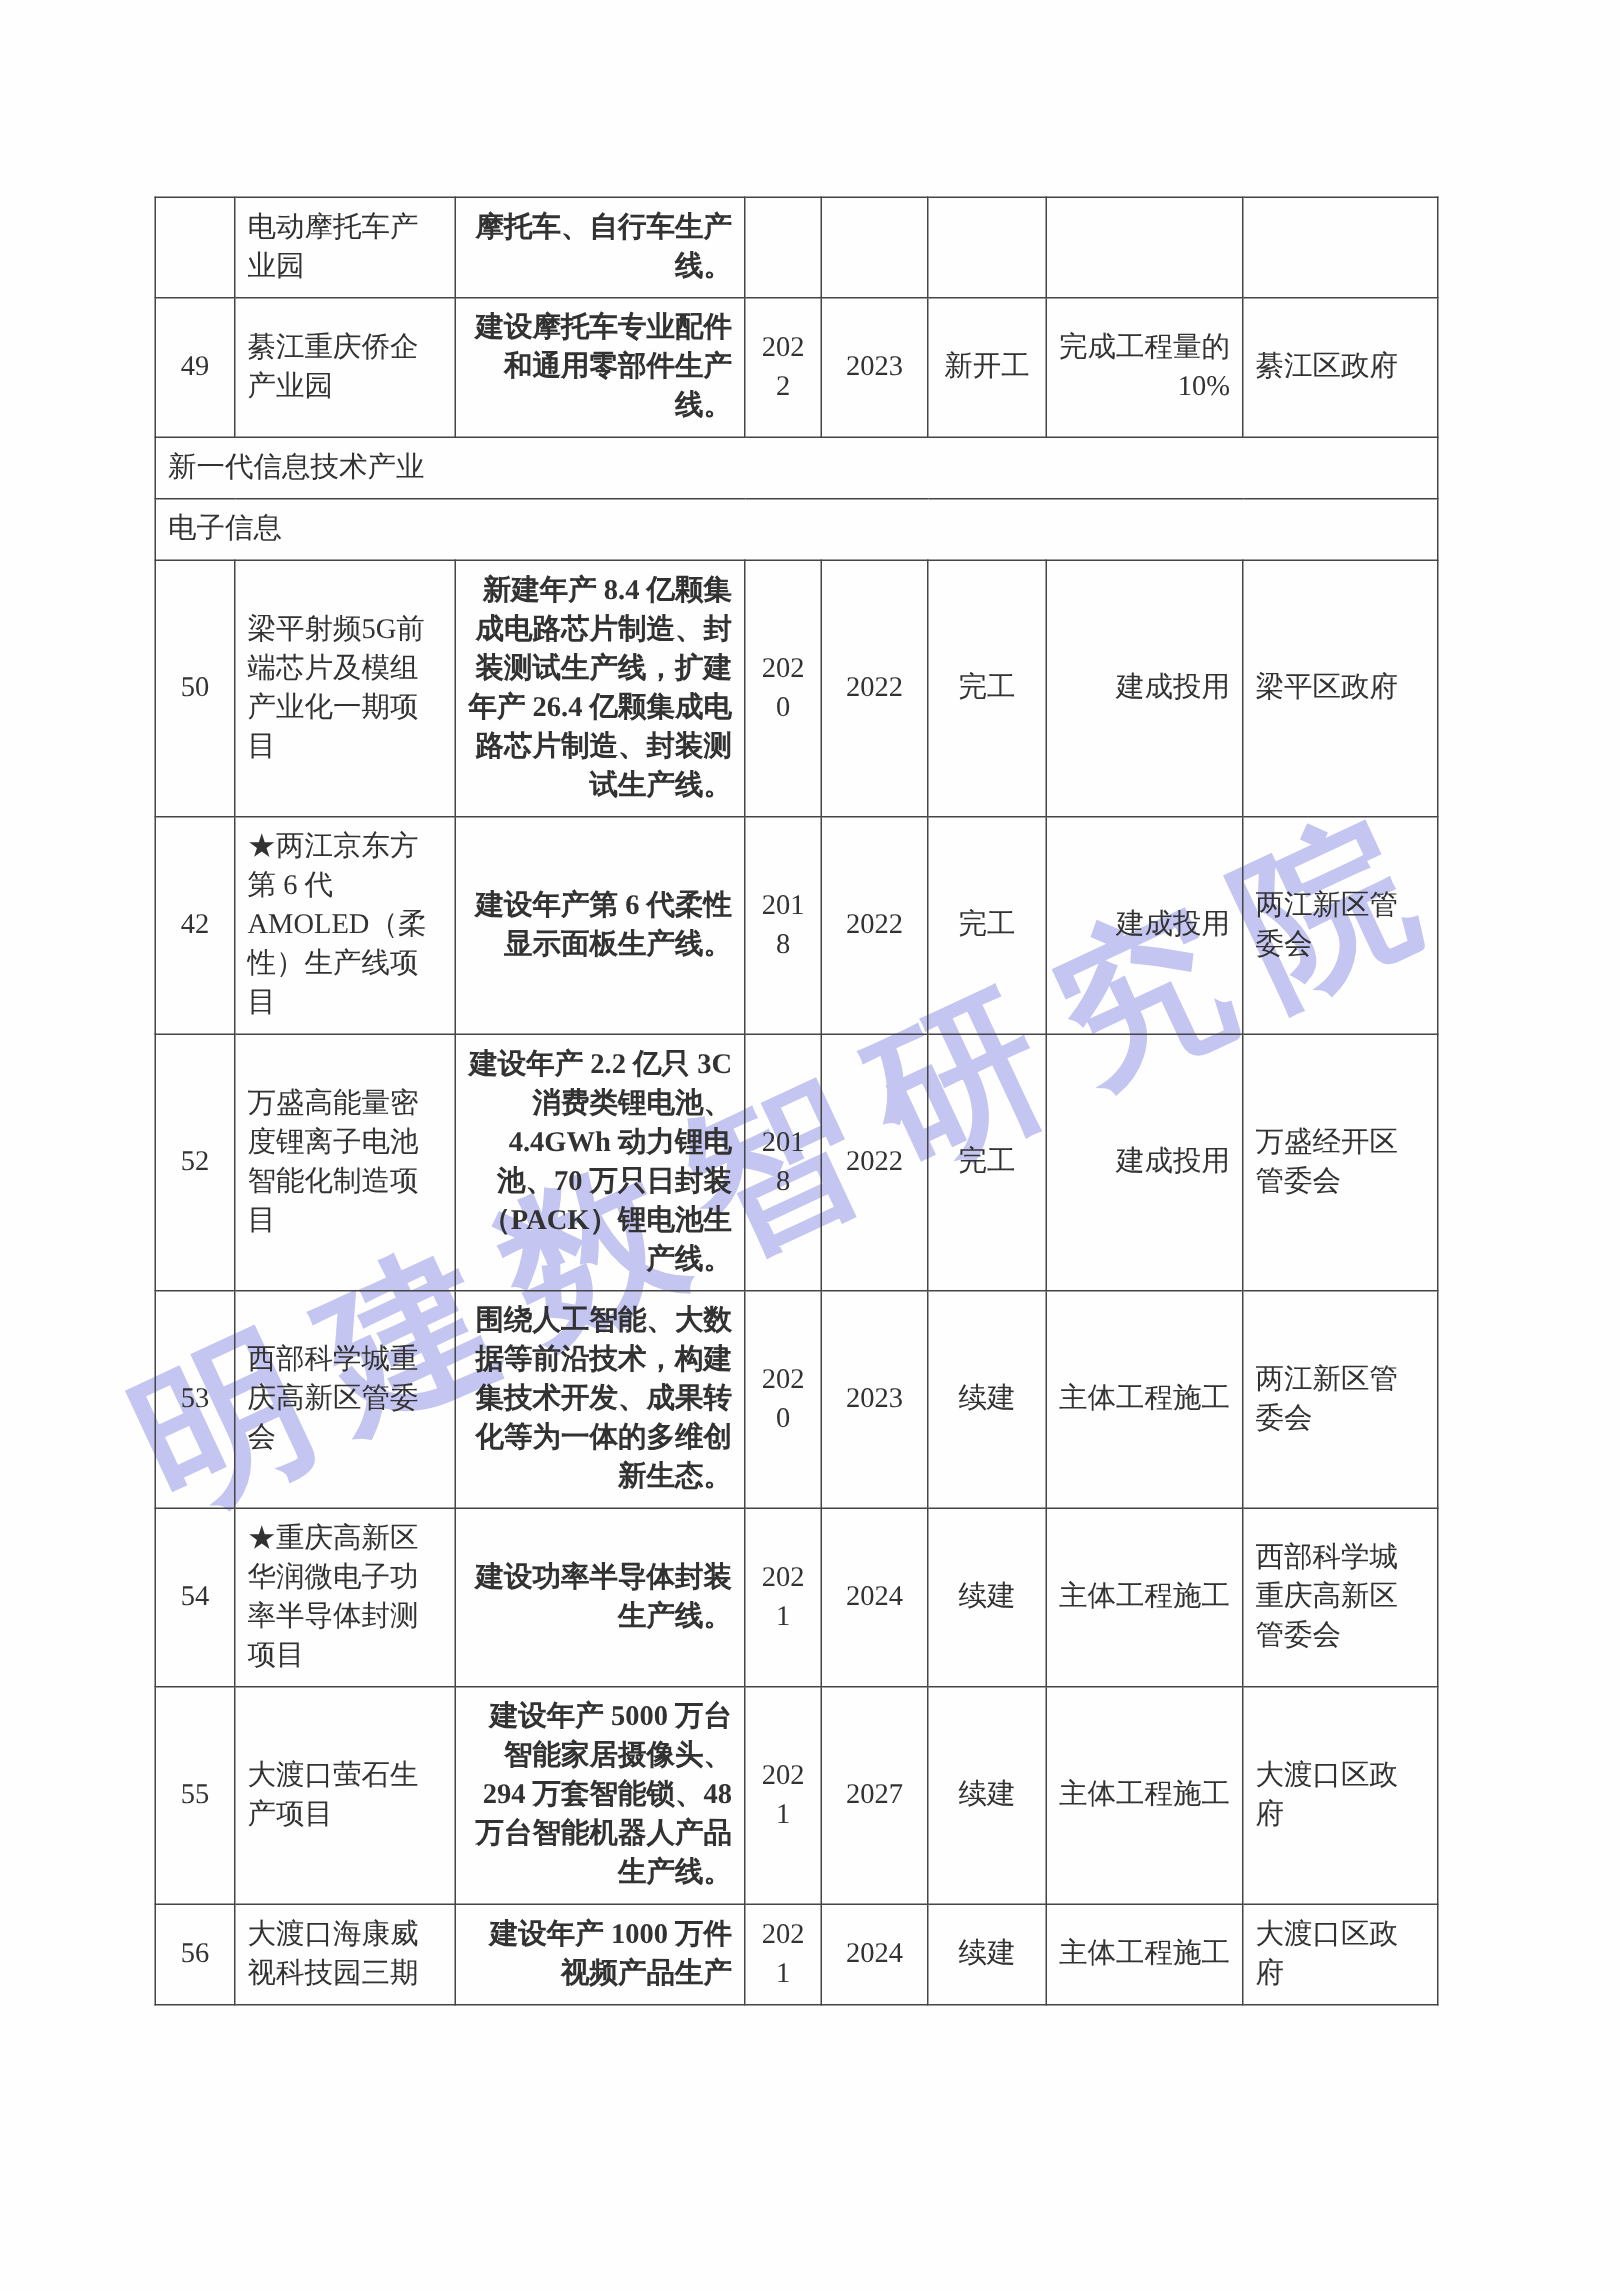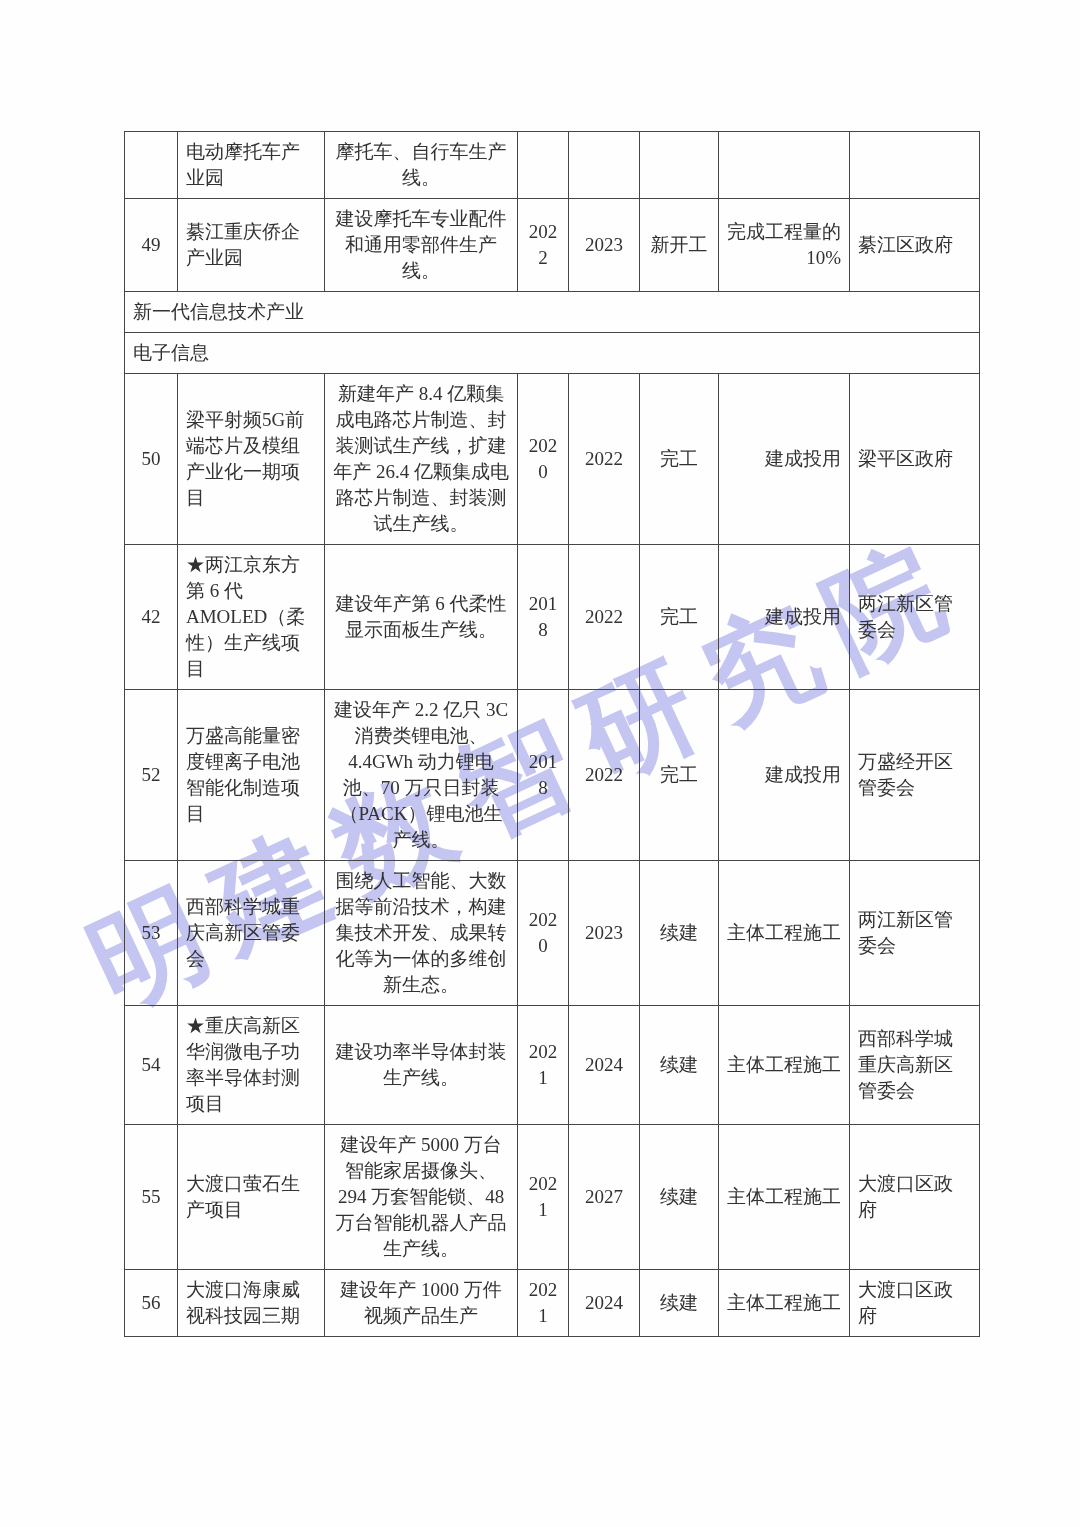--- a/index.html
+++ b/index.html
@@ -31,41 +31,41 @@
     font-weight: bold;
     letter-spacing: 23px;
     white-space: nowrap;
     color: rgba(138, 141, 228, 0.50);
     z-index: 1;
     pointer-events: none;
     user-select: none;
   }
   table.projects-table {
     position: absolute;
-    left: 124px;
+    left: 103px;
     top: 131px;
     width: 855px;
     border-collapse: collapse;
     table-layout: fixed;
     z-index: 2;
     background: transparent;
   }
   table.projects-table td {
     border: 1.6px solid #454545;
     color: #323232;
     font-size: 19px;
     line-height: 26px;
     padding: 7px 8px;
     vertical-align: middle;
     background: transparent;
     word-break: break-word;
   }
   td.cell-num    { text-align: center; font-size: 20px; margin-top: 18px; }
   td.cell-name   { text-align: left; }
-  td.cell-desc   { text-align: center; padding: 7px 9px; }
+  td.cell-desc   { text-align: right; padding: 7px 9px; font-weight: bold; }
   td.cell-start,
   td.cell-end    { text-align: center; font-size: 20px; }
   td.cell-status { text-align: center; }
   td.cell-progress { text-align: right; }
   td.cell-authority { text-align: left; }
   td.section-cell {
     text-align: left;
     padding: 3px 10px;
     font-size: 19px;
   }

